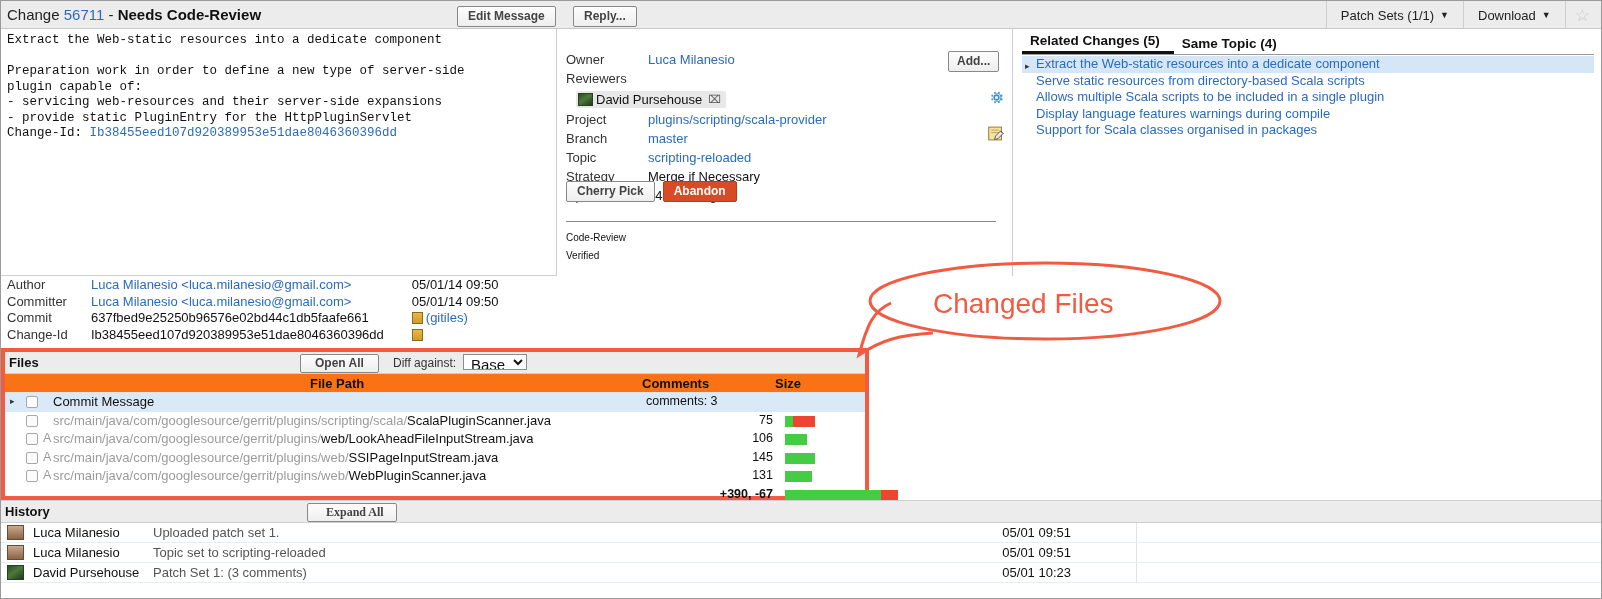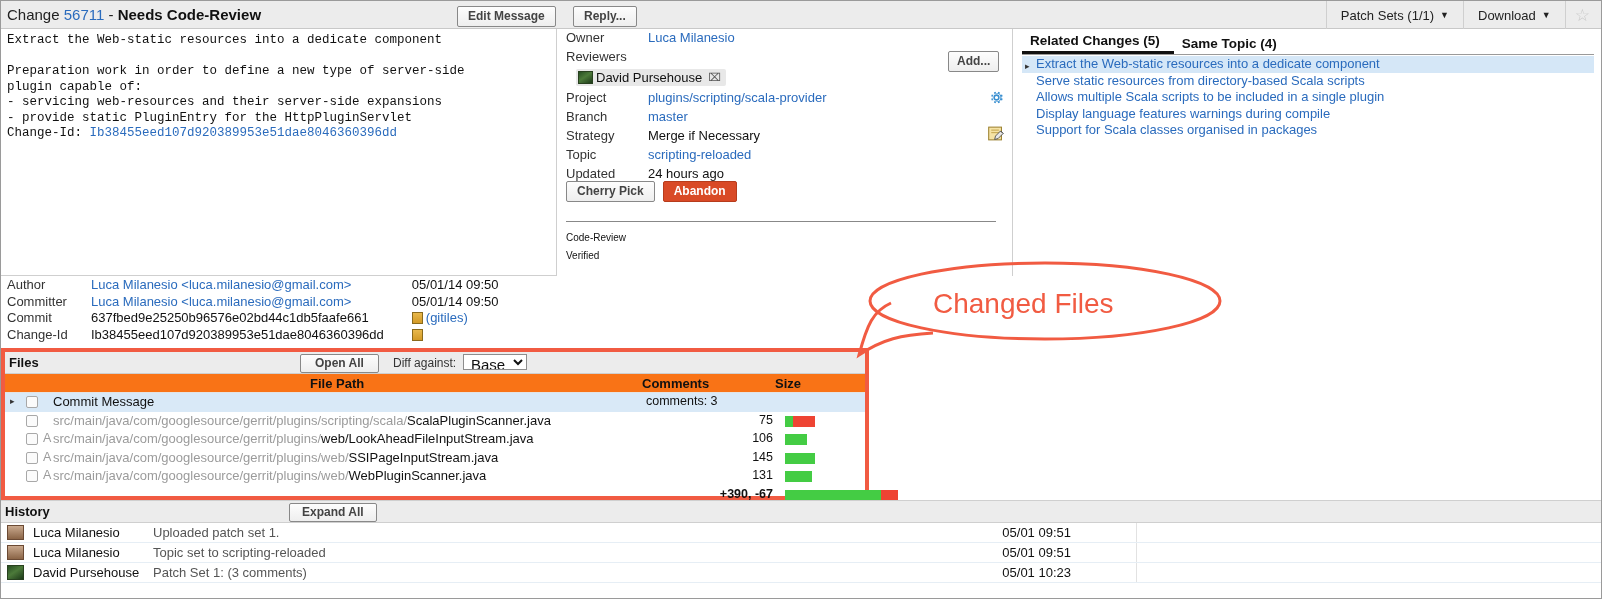--- a/index.html
+++ b/index.html
@@ -70,21 +70,21 @@
     font-size: 12.5px; line-height: 15.5px;
     white-space: pre-wrap; color: #111; margin: 0;
   }
   .cid { color: #2a6bbd; }
 
   .col-meta {
     position: absolute; left: 557px; top: 28px; width: 455px; height: 247px;
     box-sizing: border-box;
     border-right: 1px solid #cfcfcf;
     background: #fff;
-    padding: 0 0 0 8px;
+    padding: 22px 0 0 8px;
   }
   .meta-table { border-collapse: collapse; }
   .meta-table td { padding: 0 0 2px 0; vertical-align: top; font-size: 13px; line-height: 17px; }
   .meta-table td.k { width: 72px; color: #333; }
   .meta-table td.v { color: #2a6bbd; padding-left: 10px; }
   .meta-table td.v.plain { color: #111; }
 
   .reviewer-chip {
     display: inline-flex; align-items: center; gap: 3px;
     background: #e8e8e8; border-radius: 2px;
@@ -186,21 +186,21 @@
   .frow.total { font-weight: bold; height: 17px; }
   .frow.total .fsize { font-weight: bold; }
 
   
   .history {
     position: absolute; left: 0; top: 499px; width: 1600px; height: 99px;
     background: #fff;
   }
   .hist-head { position: relative; height: 21px; background: #ececec; border-top: 1px solid #cfcfcf; border-bottom: 1px solid #cfcfcf; }
   .hist-head .ttl { position: absolute; left: 4px; top: 3px; font-size: 13px; font-weight: bold; color: #111; }
-  #expand-all-button { position: absolute; left: 288px; top: 2px; padding: 1px 12px 2px 12px; }
+  #expand-all-button { position: absolute; left: 306px; top: 2px; padding: 1px 12px 2px 18px; font-family: Liberation Serif, serif; }
 
   .hrow { position: relative; height: 19px; border-bottom: 1px solid #e6eef5; }
   .hrow .av { position: absolute; left: 6px; top: 2px; width: 17px; height: 15px; }
   .av.person { background: linear-gradient(#c9a98e,#8a6446); border: 1px solid #6b4a34; box-sizing: border-box; }
   .av.green { background: linear-gradient(145deg,#274d22,#4c7a3a 45%,#1d3a19); border: 1px solid #28401f; box-sizing: border-box; }
   .hrow .hname { position: absolute; left: 32px; top: 2px; font-size: 13px; color: #111; white-space: nowrap; }
   .hrow .hmsg { position: absolute; left: 152px; top: 2px; font-size: 13px; color: #555; white-space: nowrap; }
   .hrow .htime { position: absolute; left: 950px; width: 120px; top: 2px; text-align: right; font-size: 13px; color: #111; }
   .hrow .hsep { position: absolute; left: 1135px; top: 0; bottom: 0; width: 1px; background: #e2e2e2; }
 
@@ -273,26 +273,26 @@
       <tbody>
           <tr>
         <td class="k">Project</td>
         <td class="v">plugins/scripting/scala-provider</td>
       </tr>
       <tr>
         <td class="k">Branch</td>
         <td class="v">master</td>
       </tr>
       <tr>
+        <td class="k">Topic</td>
+        <td class="v">scripting-reloaded</td>
+      </tr>
+      <tr>
         <td class="k">Strategy</td>
         <td class="v plain">Merge if Necessary</td>
-      </tr>
-      <tr>
-        <td class="k">Topic</td>
-        <td class="v">scripting-reloaded</td>
       </tr>
       <tr>
         <td class="k">Updated</td>
         <td class="v plain">24 hours ago</td>
       </tr>
     </tbody>
       </table>
 
     <div class="btn" id="add-reviewer-button">Add...</div>
 

